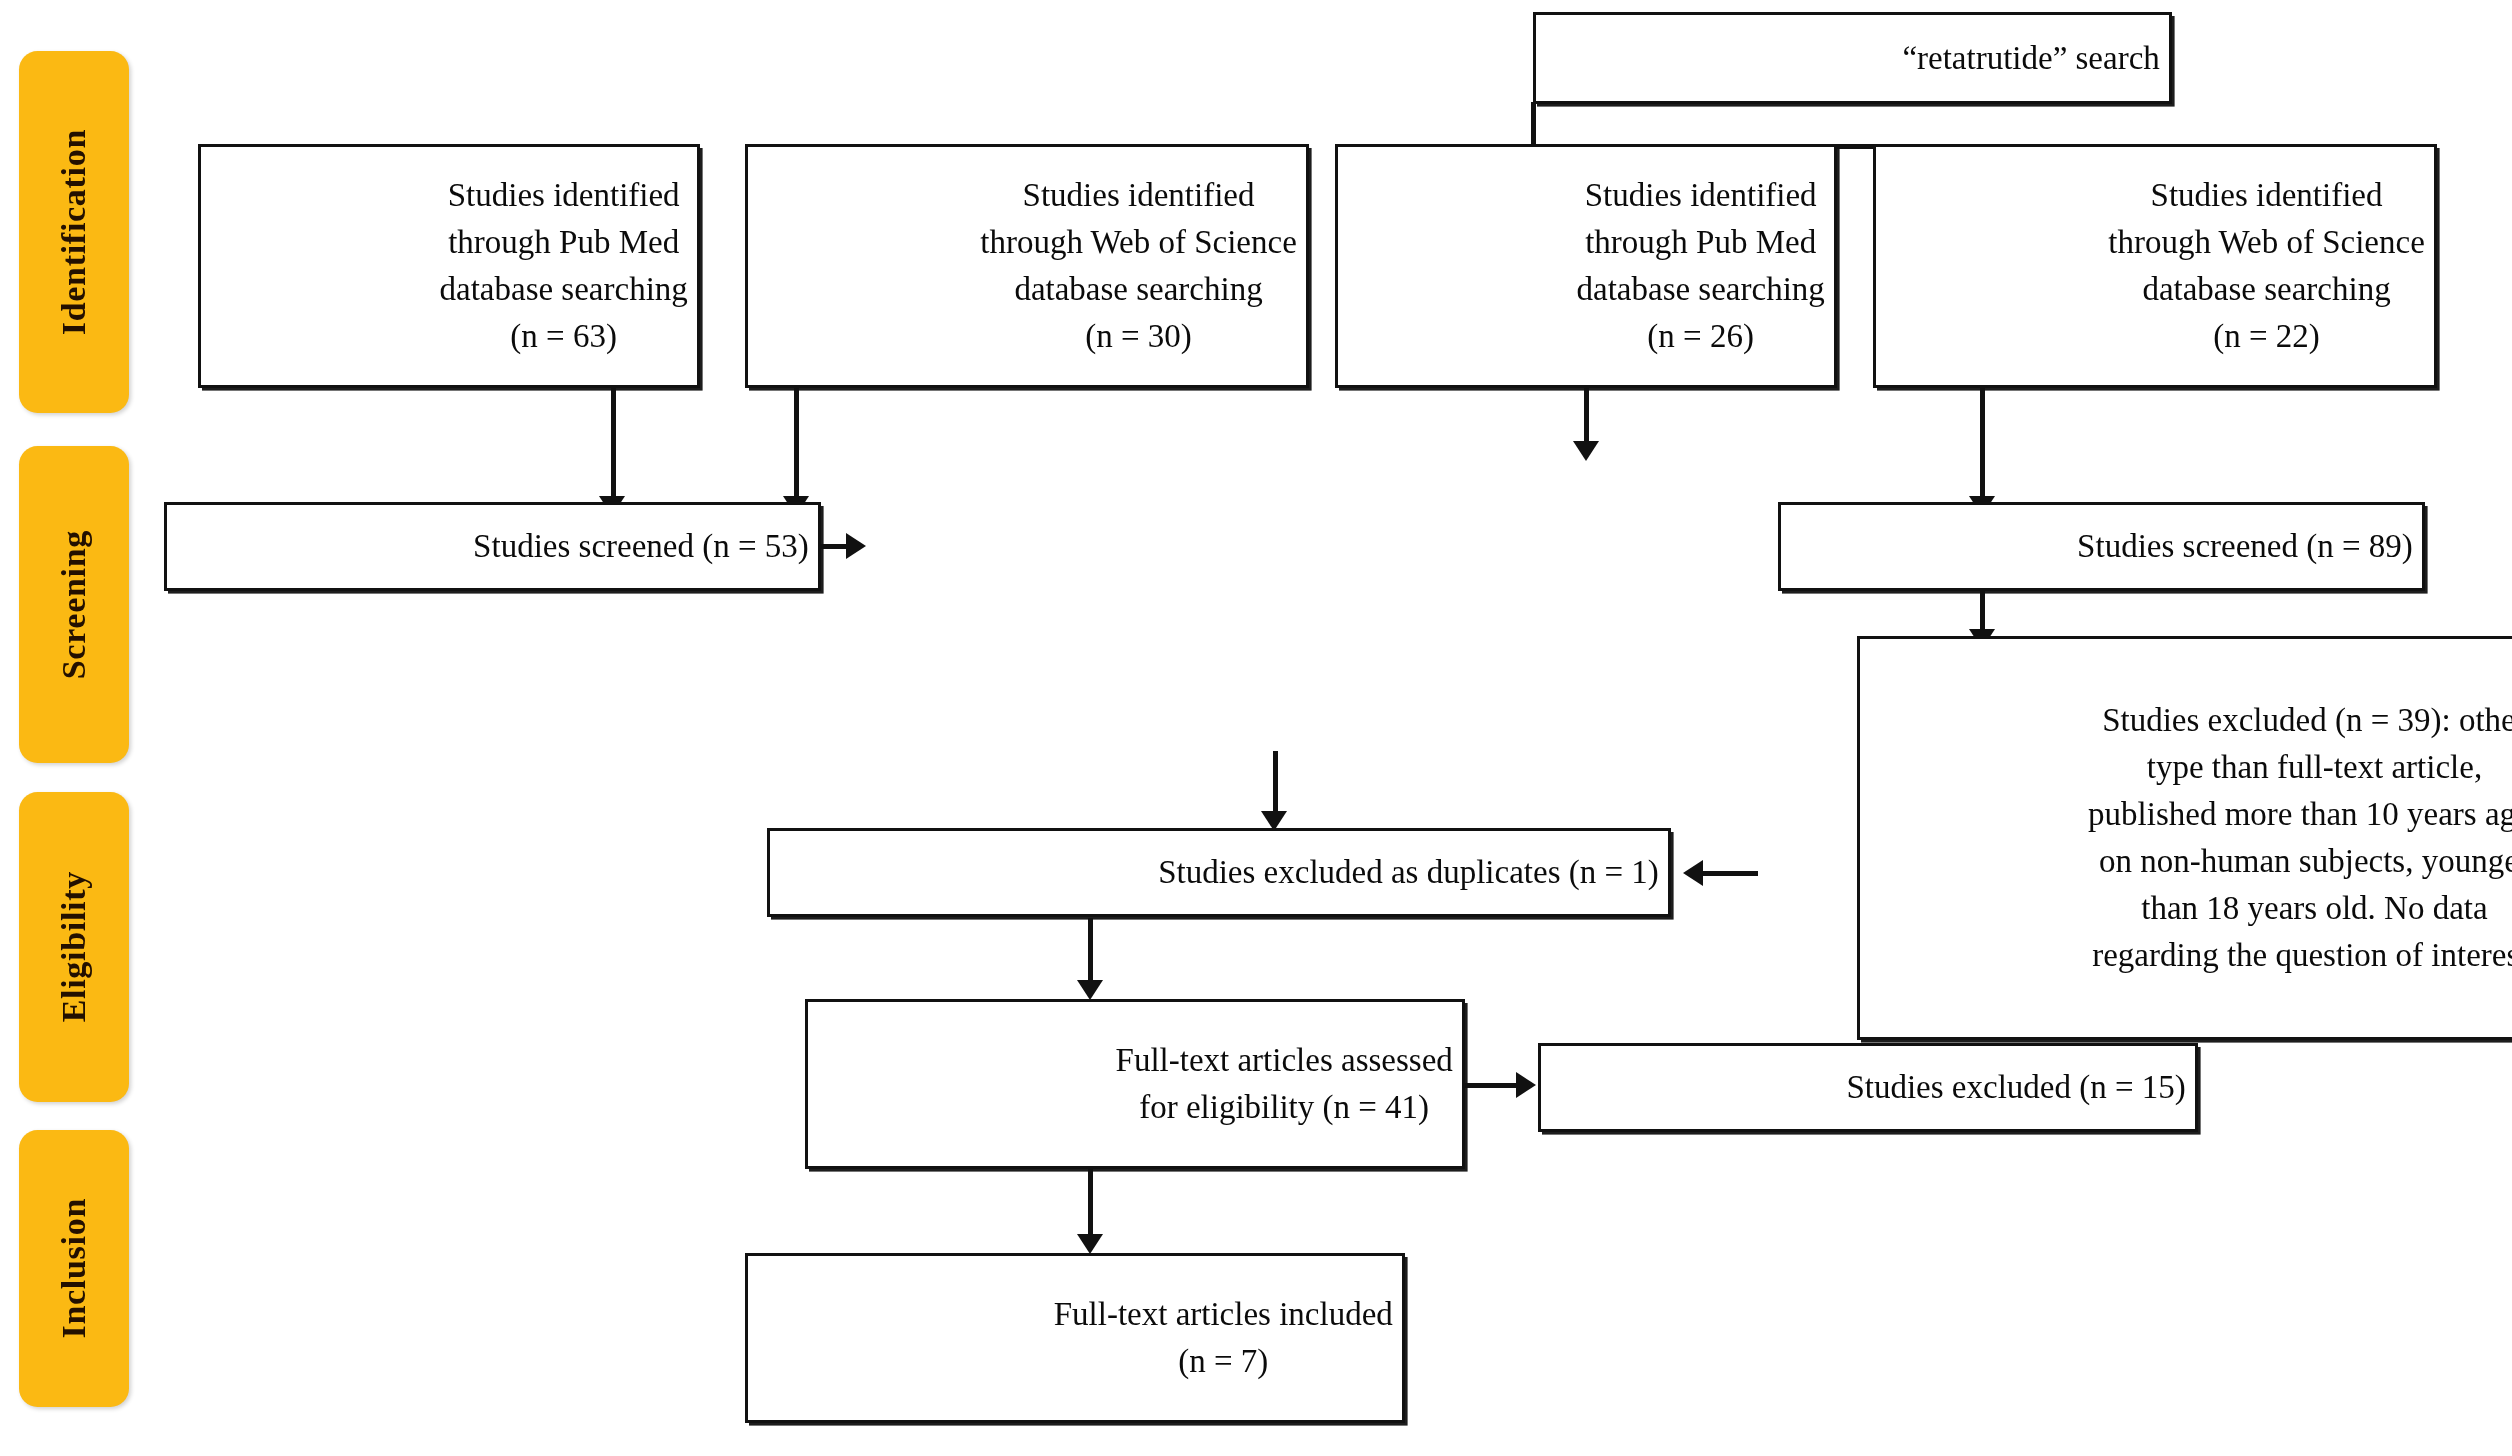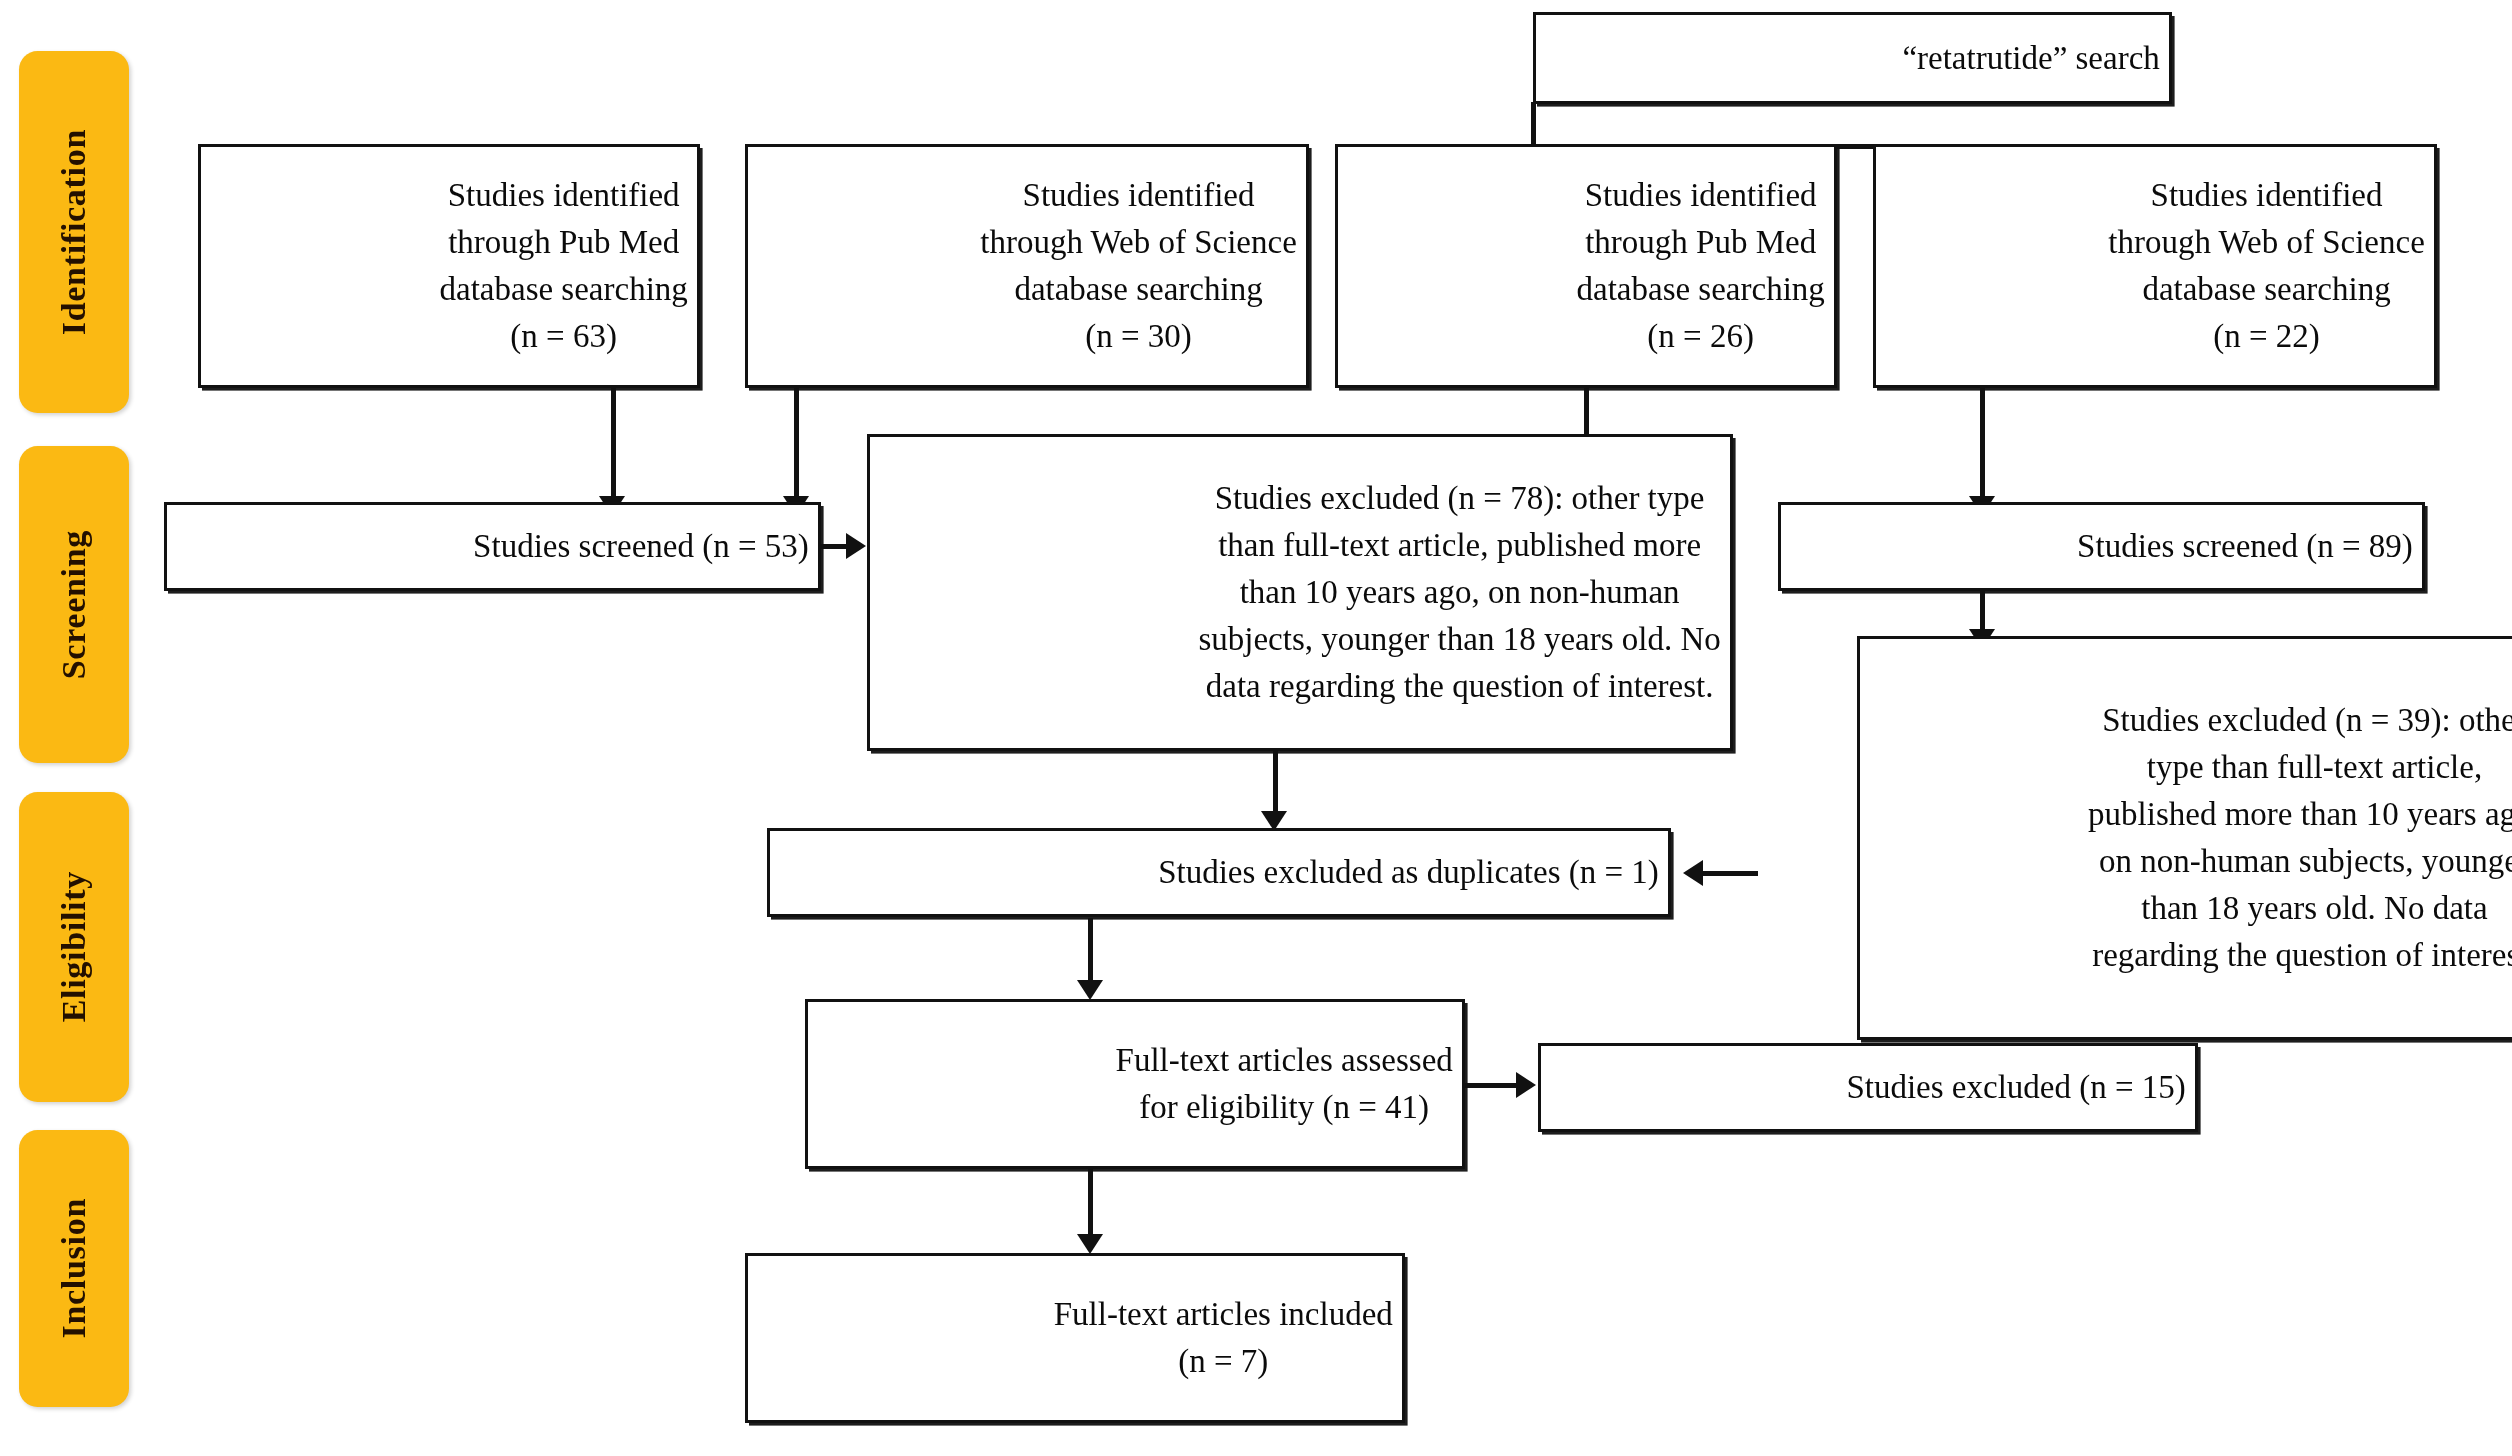--- a/index.html
+++ b/index.html
@@ -152,27 +152,20 @@
   <div class="conn v" style="left:1584px; top:388px; width:4.6px; height:58px;"></div>
   <div class="arrowhead down" style="left:1573px; top:441px;"></div>
 
   <div class="conn v" style="left:1980px; top:388px; width:4.6px; height:114px;"></div>
   <div class="arrowhead down" style="left:1969px; top:496px;"></div>
 
   <div class="flow-box" style="left:164px; top:502px; width:657px; height:89px;">
     <span class="box-text">Studies screened (n = 53)</span>
   </div>
 
-  <div class="flow-box" style="left:867px; top:434px; width:866px; height:317px;">
-    <span class="box-text">Studies excluded (n = 78): other type
-than full-text article, published more
-than 10 years ago, on non-human
-subjects, younger than 18 years old. No
-data regarding the question of interest.</span>
-  </div>
 
   <div class="flow-box" style="left:1778px; top:502px; width:647px; height:89px;">
     <span class="box-text">Studies screened (n = 89)</span>
   </div>
 
   <div class="conn h" style="left:820px; top:544px; width:28px; height:4.6px;"></div>
   <div class="arrowhead right" style="left:846px; top:533px;"></div>
 
   <div class="conn v" style="left:1980px; top:591px; width:4.6px; height:45px;"></div>
   <div class="arrowhead down" style="left:1969px; top:629px;"></div>

